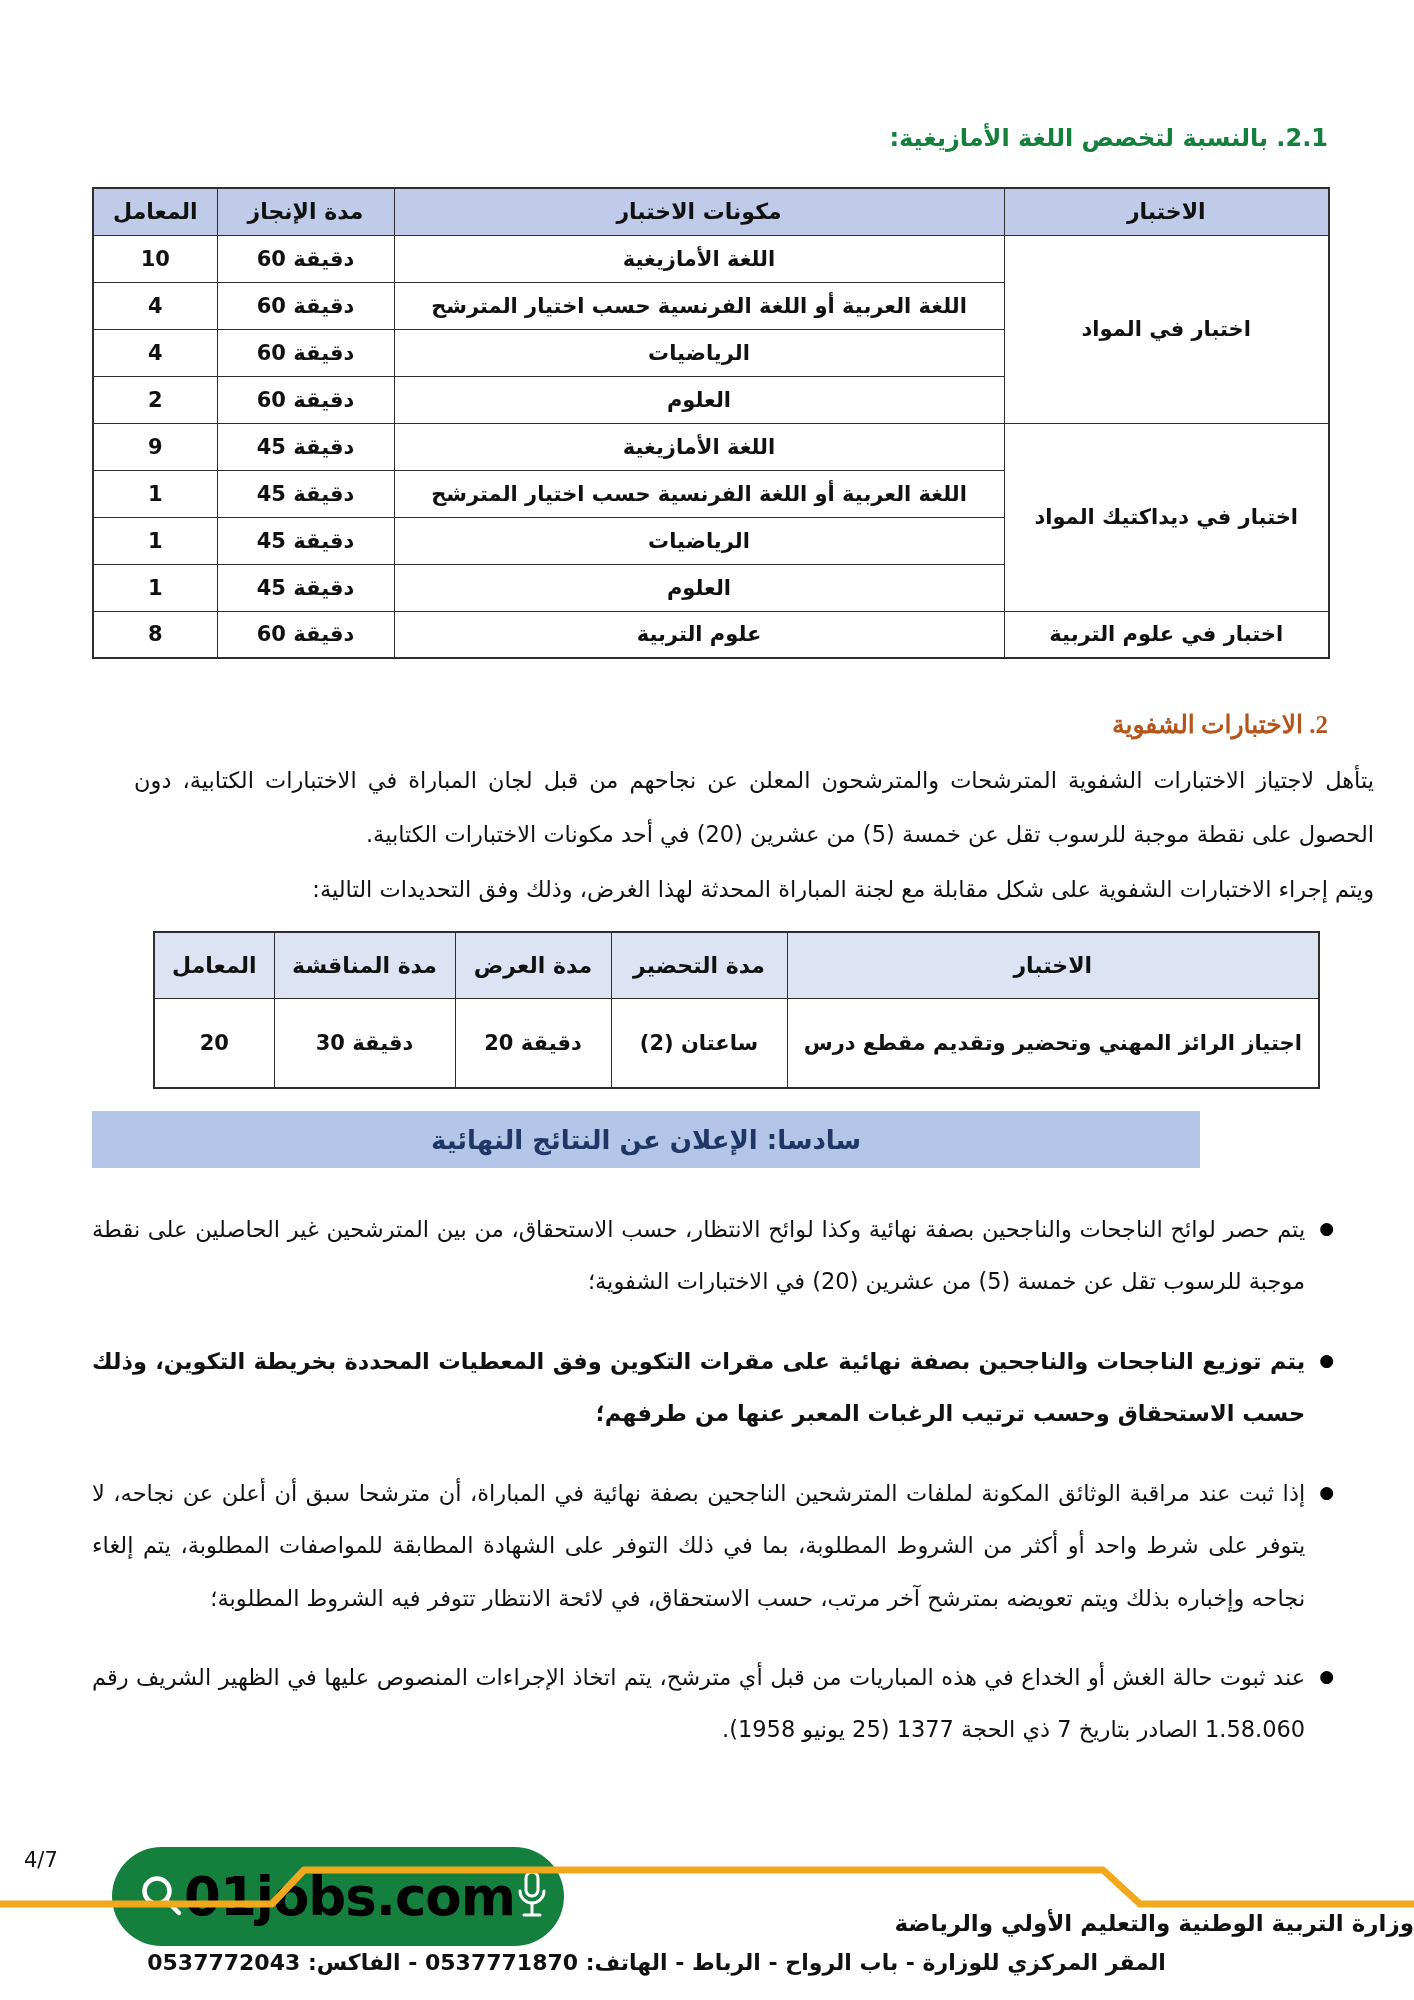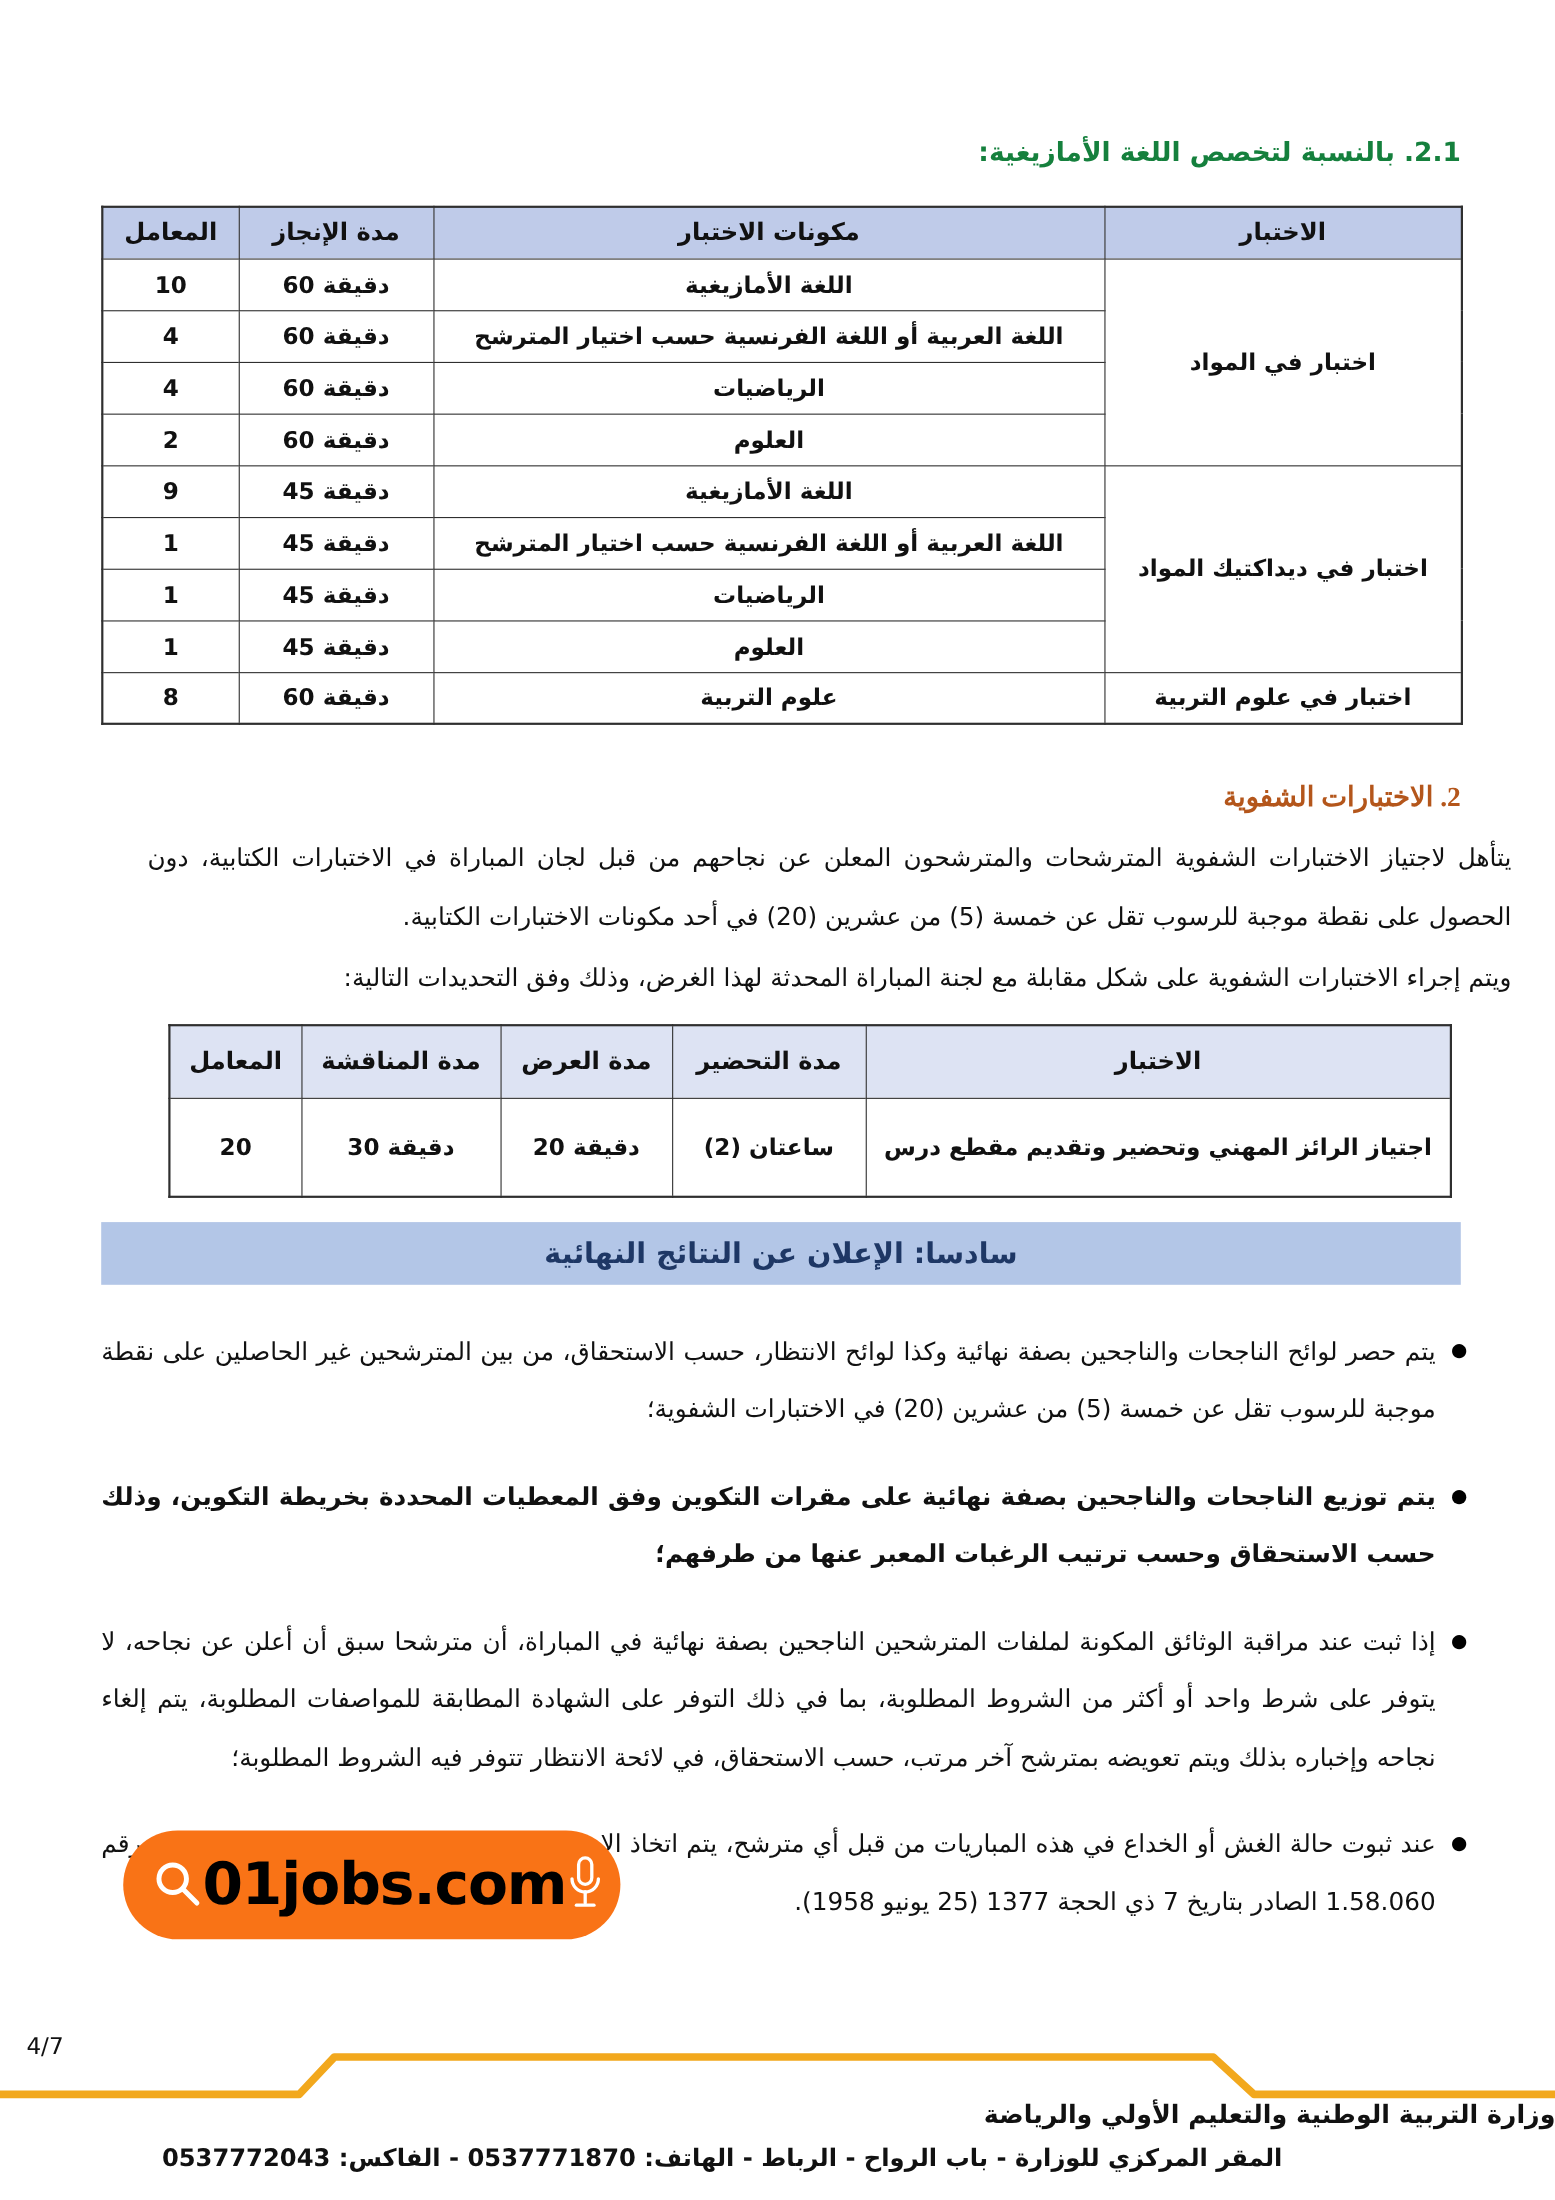--- a/index.html
+++ b/index.html
@@ -54,21 +54,21 @@
   
   .intro {
     top:753px; left:92px; width:1240px;
     font-size:22.5px; line-height:2.42;
     text-align:justify;
     margin-left:42px;
   }
 
   
   .banner {
-    top:1111px; left:92px; width:1236px; height:57px;
+    top:1111px; left:92px; width:1108px; height:57px;
     background:#b3c6e7;
     display:flex; align-items:center; justify-content:center;
   }
   .banner span {
     color:#1e3765; font-size:26px; font-weight:bold;
   }
 
   
   .bullets { top:1203px; left:92px; width:1242px; }
   .bullet-item {
@@ -80,22 +80,22 @@
   .bullet-dot {
     flex:0 0 auto;
     font-size:17px; line-height:1;
     margin-top:17px;
     color:#000;
   }
   .bullet-item.bold { font-weight:bold; }
 
   
   .pill {
-    top:1664px; left:112px; width:452px; height:99px;
-    background:#f97316;
+    top:1847px; left:112px; width:452px; height:99px;
+    background:#15803d;
     border-radius:50px;
     display:flex; align-items:center;
     padding:0 26px;
     direction:ltr;
     cursor:pointer;
   }
   .pill .brand {
     flex:1 1 auto;
     text-align:center;
     font-size:53px; font-weight:bold; color:#000;

